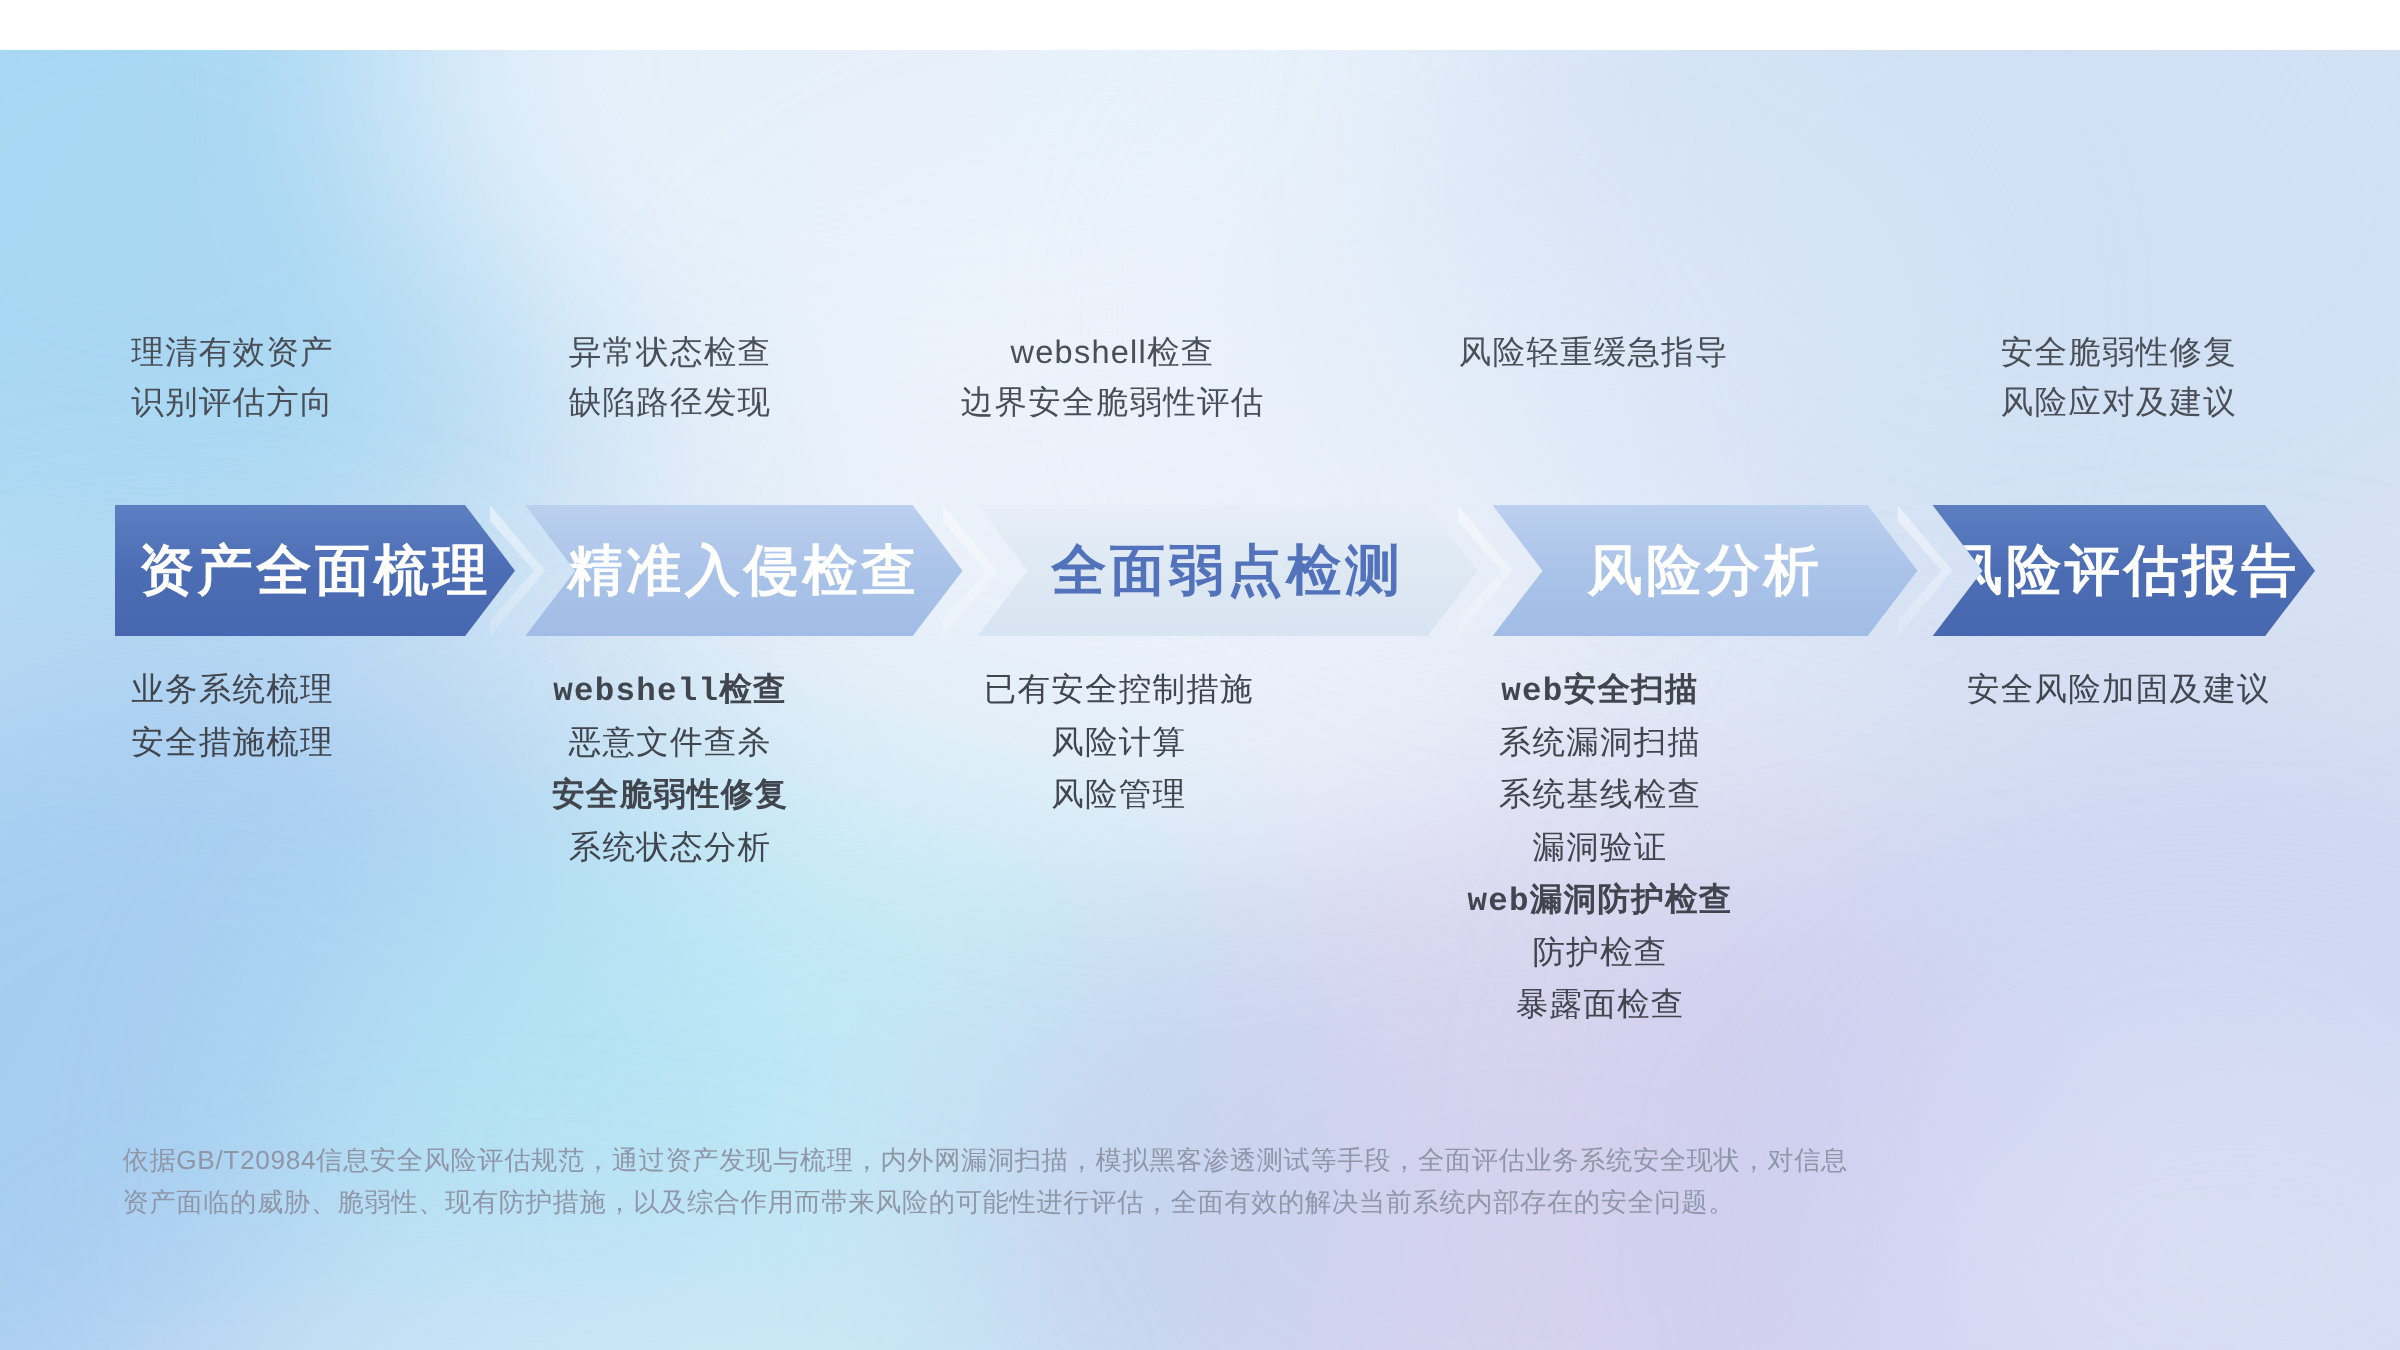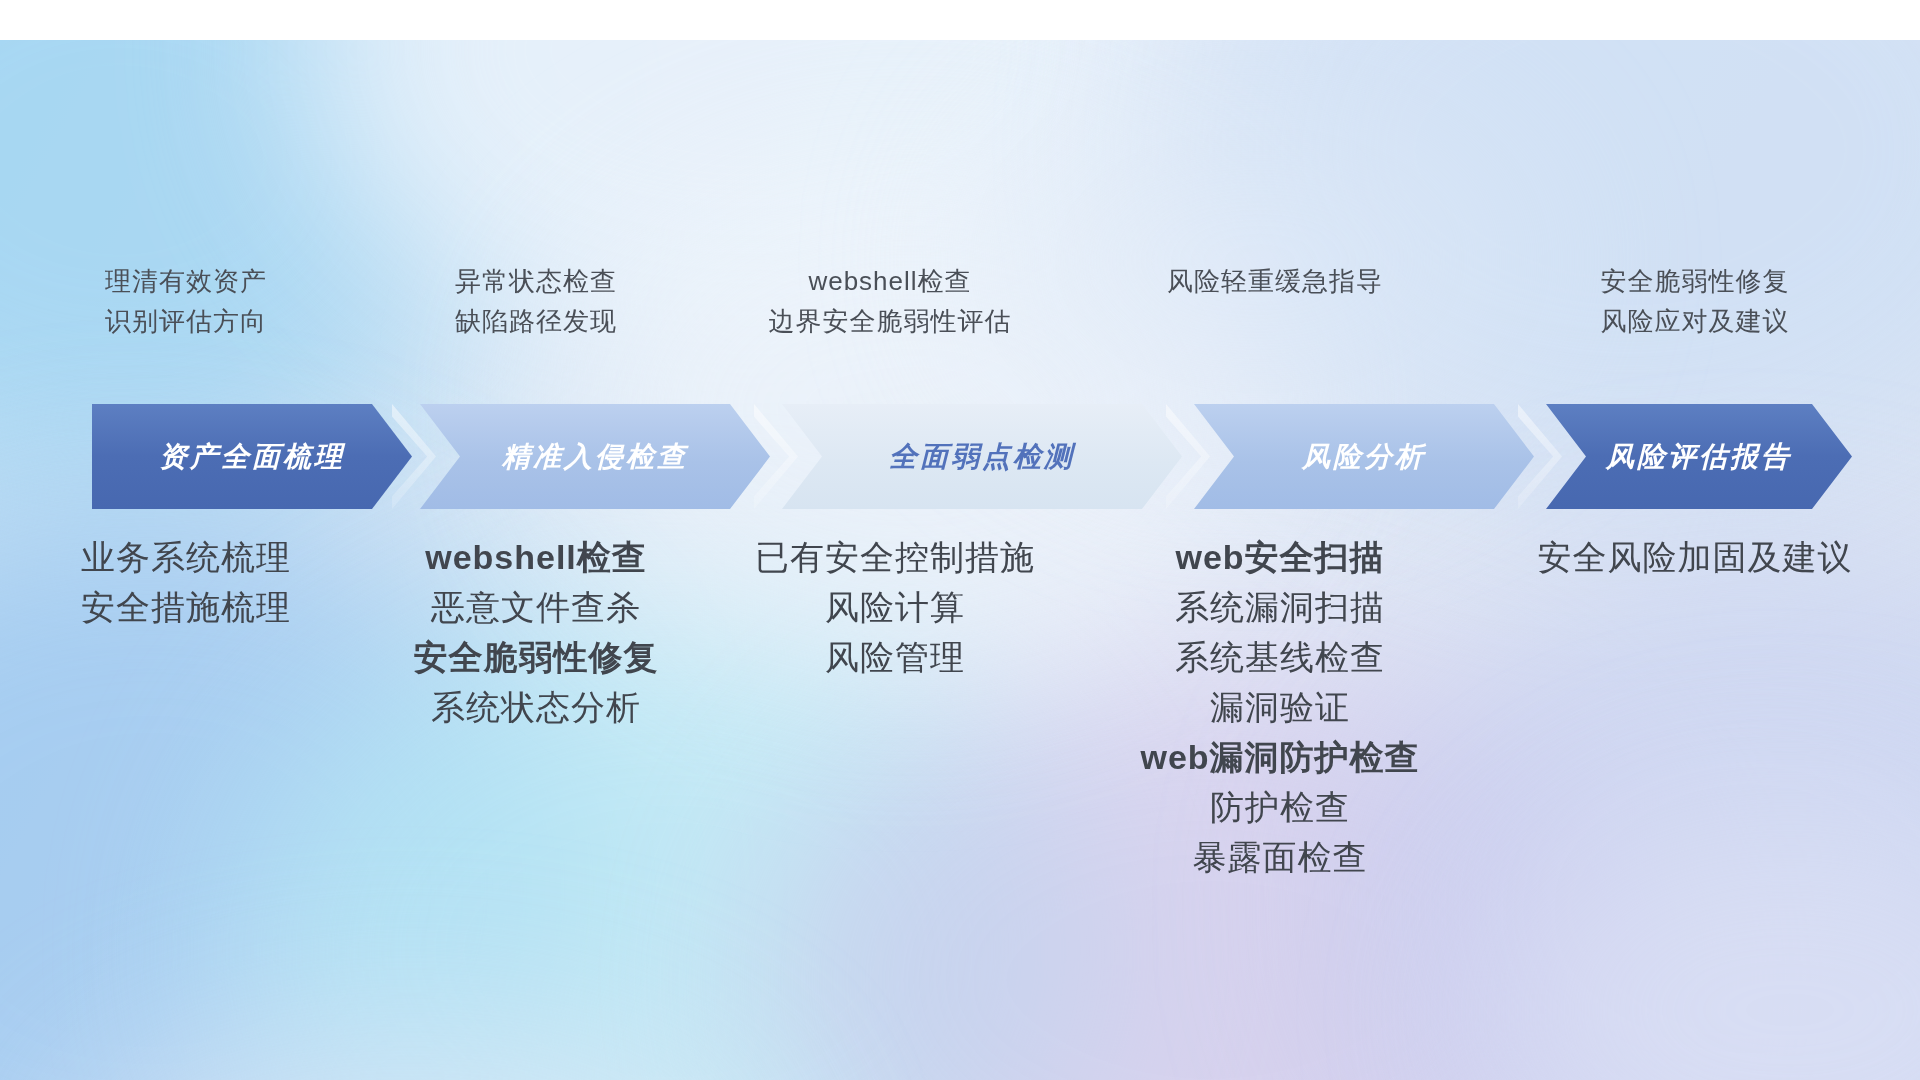--- a/index.html
+++ b/index.html
@@ -100,25 +100,24 @@
     align-items: center;
     justify-content: center;
     -webkit-clip-path: polygon(0 0, calc(100% - 40px) 0, 100% 50%, calc(100% - 40px) 100%, 0 100%, 40px 50%);
     clip-path: polygon(0 0, calc(100% - 40px) 0, 100% 50%, calc(100% - 40px) 100%, 0 100%, 40px 50%);
   }
   .chev.first {
     -webkit-clip-path: polygon(0 0, calc(100% - 40px) 0, 100% 50%, calc(100% - 40px) 100%, 0 100%);
     clip-path: polygon(0 0, calc(100% - 40px) 0, 100% 50%, calc(100% - 40px) 100%, 0 100%);
   }
   .chev .label {
-    font-size: 28px;
+    font-size: 44px;
     font-weight: bold;
     letter-spacing: 3px;
     white-space: nowrap;
-    font-style: italic;
   }
   .chev.dark  { background: linear-gradient(180deg,#5d7fc2 0%, #4c6db4 50%, #4768b0 100%); }
   .chev.dark .label { color: #ffffff; }
   .chev.mid   { background: linear-gradient(180deg,#bcd0ef 0%, #a9c2e8 55%, #a1bce6 100%); }
   .chev.mid .label { color: #ffffff; }
   .chev.pale  { background: linear-gradient(180deg,#e7eef7 0%, #dde8f3 55%, #d7e4f1 100%); }
   .chev.pale .label { color: #5272bb; }
 
   
   .sep {
@@ -140,25 +139,26 @@
     width: 1920px;
     display: flex;
   }
   .bot-col {
     display: flex;
     flex-direction: column;
     align-items: center;
     gap: 16px;
   }
   .bot-col .item {
-    font-size: 34px;
+    font-size: 26px;
     color: #41464e;
     letter-spacing: 1px;
     line-height: 1;
     white-space: nowrap;
+    font-family: Liberation Mono, monospace;
   }
   .bot-col .item.strong { font-weight: bold; }
 
   
   .footer {
     position: absolute;
     left: 98px;
     top: 872px;
     width: 1540px;
     font-size: 21px;
@@ -275,15 +275,19 @@
         <span class="item">防护检查</span>
         <span class="item">暴露面检查</span>
       </div>
 
       <div class="bot-col" style="width:450px;">
         <span class="item">安全风险加固及建议</span>
       </div>
 
     </div>
 
+    <div class="footer">
+      <span class="fline">依据GB/T20984信息安全风险评估规范，通过资产发现与梳理，内外网漏洞扫描，模拟黑客渗透测试等手段，全面评估业务系统安全现状，对信息</span>
+      <span class="fline">资产面临的威胁、脆弱性、现有防护措施，以及综合作用而带来风险的可能性进行评估，全面有效的解决当前系统内部存在的安全问题。</span>
+    </div>
 
   </div>
 </div>
 
 </body></html>

